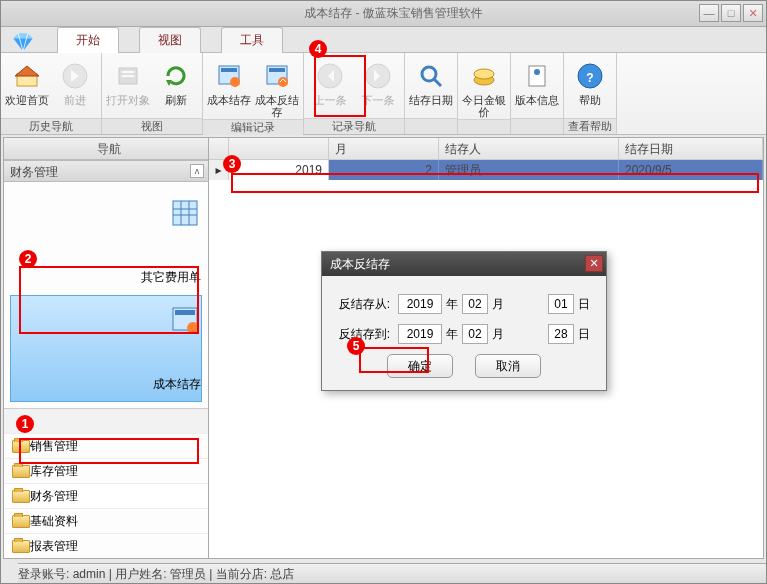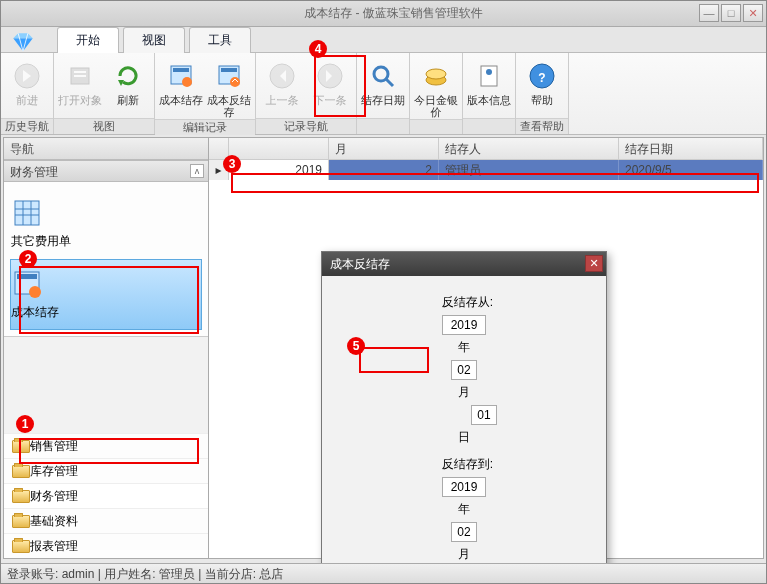--- a/index.html
+++ b/index.html
@@ -9,42 +9,42 @@
 .title-bar { height: 26px; background: linear-gradient(#e0e0e0,#cfcfcf); display:flex; align-items:center; justify-content:center; position:relative; border-bottom:1px solid #aaa;padding-left:20px;}
 .title-bar .title { color:#666; }
 .title-bar .win-btns { position:absolute; right:3px; top:3px; display:flex; gap:2px;}
 .win-btn { width:20px; height:18px; background:linear-gradient(#f5f5f5,#ddd); border:1px solid #999; display:flex;align-items:center;justify-content:center; color:#777; font-size:11px; cursor:pointer;}
 .win-btn.close{color:#c66;}
 .gem { position:absolute; left:6px; top:28px; width:32px; height:28px; z-index:5; display:flex;align-items:center;justify-content:center;}
 .gem svg{width:26px;height:22px;}
 
 
 .menu-row { height:26px; background:#e6e6e6; border-bottom:1px solid #bbb; display:flex; padding-left:56px; align-items:flex-end;}
-.menu-tab { padding:4px 18px; border:1px solid #bbb; border-bottom:none; background:#f5f5f5; margin-right:4px; border-radius:3px 3px 0 0; color:#0f172a; cursor:pointer; position:relative; top:1px;}
+.menu-tab { padding:4px 18px; border:1px solid #bbb; border-bottom:none; background:#f5f5f5; margin-right:20px; border-radius:3px 3px 0 0; color:#7f1d1d; cursor:pointer; position:relative; top:1px;}
 .menu-tab.active { background:#fff; }
 
 
 .ribbon { height:82px; background:linear-gradient(#fafafa,#efefef); border-bottom:1px solid #bbb; display:flex; }
 .rgroup { border-right:1px solid #ccc; display:flex; flex-direction:column; }
 .rgroup .rbtns { flex:1; display:flex; align-items:flex-start; padding:4px 2px 0 2px;}
 .rgroup .rlabel { height:16px; text-align:center; font-size:11px; color:#555; background:#e4e4e4; border-top:1px solid #d0d0d0;}
 .rbtn { width:48px; display:flex; flex-direction:column; align-items:center; padding-top:2px; cursor:pointer; border:1px solid transparent; }
 .rbtn .ic{width:32px;height:32px;display:flex;align-items:center;justify-content:center;}
 .rbtn .lb{font-size:11px; color:#333; margin-top:2px; text-align:center; line-height:12px;}
 .rbtn.disabled .lb{color:#aaa;}
 .rbtn.disabled .ic{opacity:.4;}
 
 
 .main { position:absolute; top:134px; left:0; right:0; bottom:22px; display:flex; border:1px solid #aaa; margin:2px;}
 .nav-panel { width:205px; border-right:1px solid #aaa; background:#f2f2f2; display:flex; flex-direction:column;}
-.nav-header{ height:22px; background:linear-gradient(#f0f0f0,#ddd); border-bottom:1px solid #bbb; padding-left:6px; line-height:22px; color:#555;}
+.nav-header{ height:22px; background:linear-gradient(#f0f0f0,#ddd); border-bottom:1px solid #bbb; padding-left:6px; line-height:22px; color:#555;text-align:center;}
 .nav-section-title{ height:22px; background:linear-gradient(#eaeaea,#d6d6d6); border:1px solid #bbb; border-left:none;border-right:none; padding-left:6px; line-height:22px; color:#444; position:relative;}
 .nav-chevron{position:absolute; right:4px; top:3px; width:14px;height:14px;border:1px solid #aaa;background:#fff;display:flex;align-items:center;justify-content:center;font-size:9px;color:#666;}
 .nav-body{ flex:0 0 auto; padding:6px; background:#fdfdfd; border-bottom:1px solid #ccc;}
-.nav-big-item{ border:1px solid transparent; display:flex; flex-direction:column; align-items:flex-start; padding:8px 0; cursor:pointer;}
+.nav-big-item{ border:1px solid transparent; display:flex; flex-direction:column; align-items:flex-end; padding:8px 0; cursor:pointer;gap:36px;}
 .nav-big-item.selected{ background:linear-gradient(#c9e7ff,#8fcaf7); border:1px solid #5da9e0;}
 .nav-big-item .ic{width:32px;height:32px;}
 .nav-big-item .lb{margin-top:4px;}
 .nav-list{ background:#fdfdfd; flex:1;}
 .nav-list-item{ height:25px; display:flex; align-items:center; padding-left:8px; cursor:pointer; border-top:1px solid #eee;}
 .nav-list-item.selected{ background:#fff;}
 
 
 .grid-area{ flex:1; background:#fff; position:relative;}
 .grid-head{ height:22px; display:flex; background:linear-gradient(#f4f4f4,#e4e4e4); border-bottom:1px solid #ccc;}
@@ -57,29 +57,29 @@
 .grid-row{ height:20px; display:flex; background:#5b7bbf; color:#fff; align-items:center;}
 .grid-row .gcol{border-right:1px solid #7a94cc; line-height:20px;}
 .grid-row .gc0{background:#eee;color:#333;text-align:center;border-right:1px solid #ccc;}
 .grid-row .gc1{text-align:right;padding-right:6px;background:#fff;color:#333;border-right:1px solid #ccc;}
 
 
 .dialog{ position:absolute; left:320px; top:250px; width:286px; border:1px solid #777; background:#f2f2f2; box-shadow:3px 3px 8px rgba(0,0,0,.3);}
 .dlg-title{ height:24px; background:linear-gradient(#5a5a5a,#3a3a3a); color:#fff; display:flex; align-items:center; padding-left:8px; position:relative;}
 .dlg-close{position:absolute;right:3px;top:3px;width:18px;height:17px;background:#b44;border:1px solid #833;color:#fff;display:flex;align-items:center;justify-content:center;font-size:11px;cursor:pointer;}
 .dlg-body{ padding:18px 16px 12px 16px;}
-.dlg-row{display:flex;align-items:center;margin-bottom:10px; gap:4px;flex-direction:column;}
+.dlg-row{display:flex;align-items:center;margin-bottom:10px; gap:4px;}
 .dlg-row label{ width:62px; text-align:right; margin-right:4px;}
 .dlg-row input{ border:1px solid #aaa; height:20px; text-align:center; padding:0 2px;}
 .in-y{width:44px;} .in-m{width:26px;} .in-d{width:26px;margin-left:40px;}
 .dlg-btns{display:flex;justify-content:center;gap:22px;margin-top:6px;}
 .dlg-btn{ width:66px;height:24px; background:linear-gradient(#fdfdfd,#e6e6e6); border:1px solid #999; border-radius:5px; cursor:pointer;}
 
 
-.status{ position:absolute; left:0;right:0;bottom:0;height:20px;background:linear-gradient(#f0f0f0,#dcdcdc);border-top:1px solid #aaa; line-height:20px; padding-left:6px; color:#444;}
+.status{ position:absolute; left:17px;right:0;bottom:0;height:20px;background:linear-gradient(#f0f0f0,#dcdcdc);border-top:1px solid #aaa; line-height:20px; color:#444;}
 
 
 .redbox{position:absolute; border:2px solid #e00; pointer-events:none; z-index:20;}
 .rednum{position:absolute; width:18px;height:18px;border-radius:50%;background:#e00;color:#fff;display:flex;align-items:center;justify-content:center;font-weight:bold;z-index:21;}
 
 
 .folder-ic{display:inline-block;width:18px;height:13px;background:linear-gradient(#ffe9a8,#e6b84c);border:1px solid #c9972c;border-radius:1px;position:relative;}
 .folder-ic:before{content:"";position:absolute;top:-3px;left:1px;width:7px;height:3px;background:#e6b84c;border:1px solid #c9972c;border-bottom:none;border-radius:1px 1px 0 0;}
 </style>
 </head>
@@ -105,20 +105,29 @@
 
 <div class="menu-row">
   <div class="menu-tab active">开始</div>
   <div class="menu-tab">视图</div>
   <div class="menu-tab">工具</div>
 </div>
 
 <div class="ribbon">
   <div class="rgroup">
     <div class="rbtns">
+      <div class="rbtn">
+          <div class="ic">
+            <svg width="28" height="28">
+              <rect x="4" y="12" width="20" height="12" fill="#ffe9a8" stroke="#c9972c"></rect>
+              <polygon points="2,14 14,4 26,14" fill="#e07030" stroke="#a04010"></polygon>
+            </svg>
+          </div>
+          <div class="lb">欢迎首页</div>
+        </div>
       <div class="rbtn disabled">
           <div class="ic">
             <svg width="28" height="28">
               <circle cx="14" cy="14" r="12" fill="#ccc" stroke="#999"></circle>
               <polygon points="10,8 18,14 10,20" fill="#fff"></polygon>
             </svg>
           </div>
           <div class="lb">前进</div>
         </div>
     </div>

